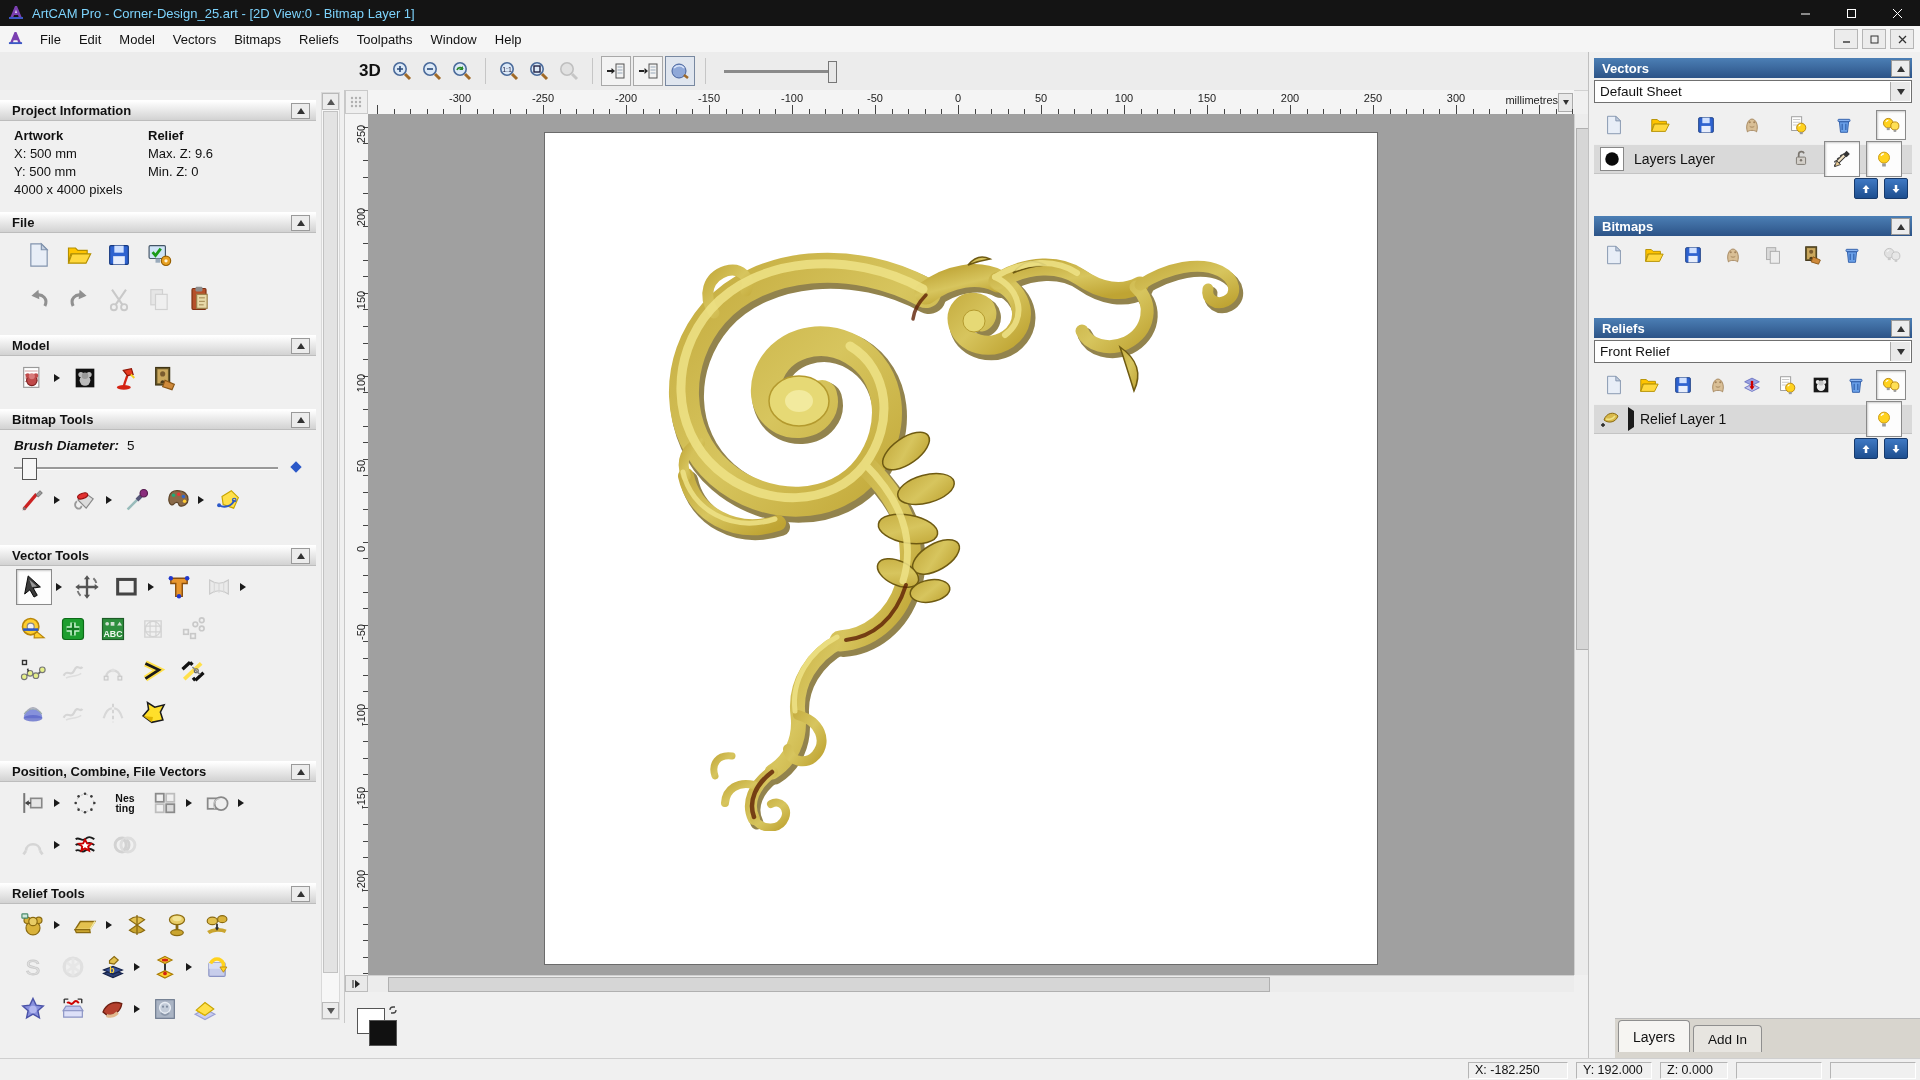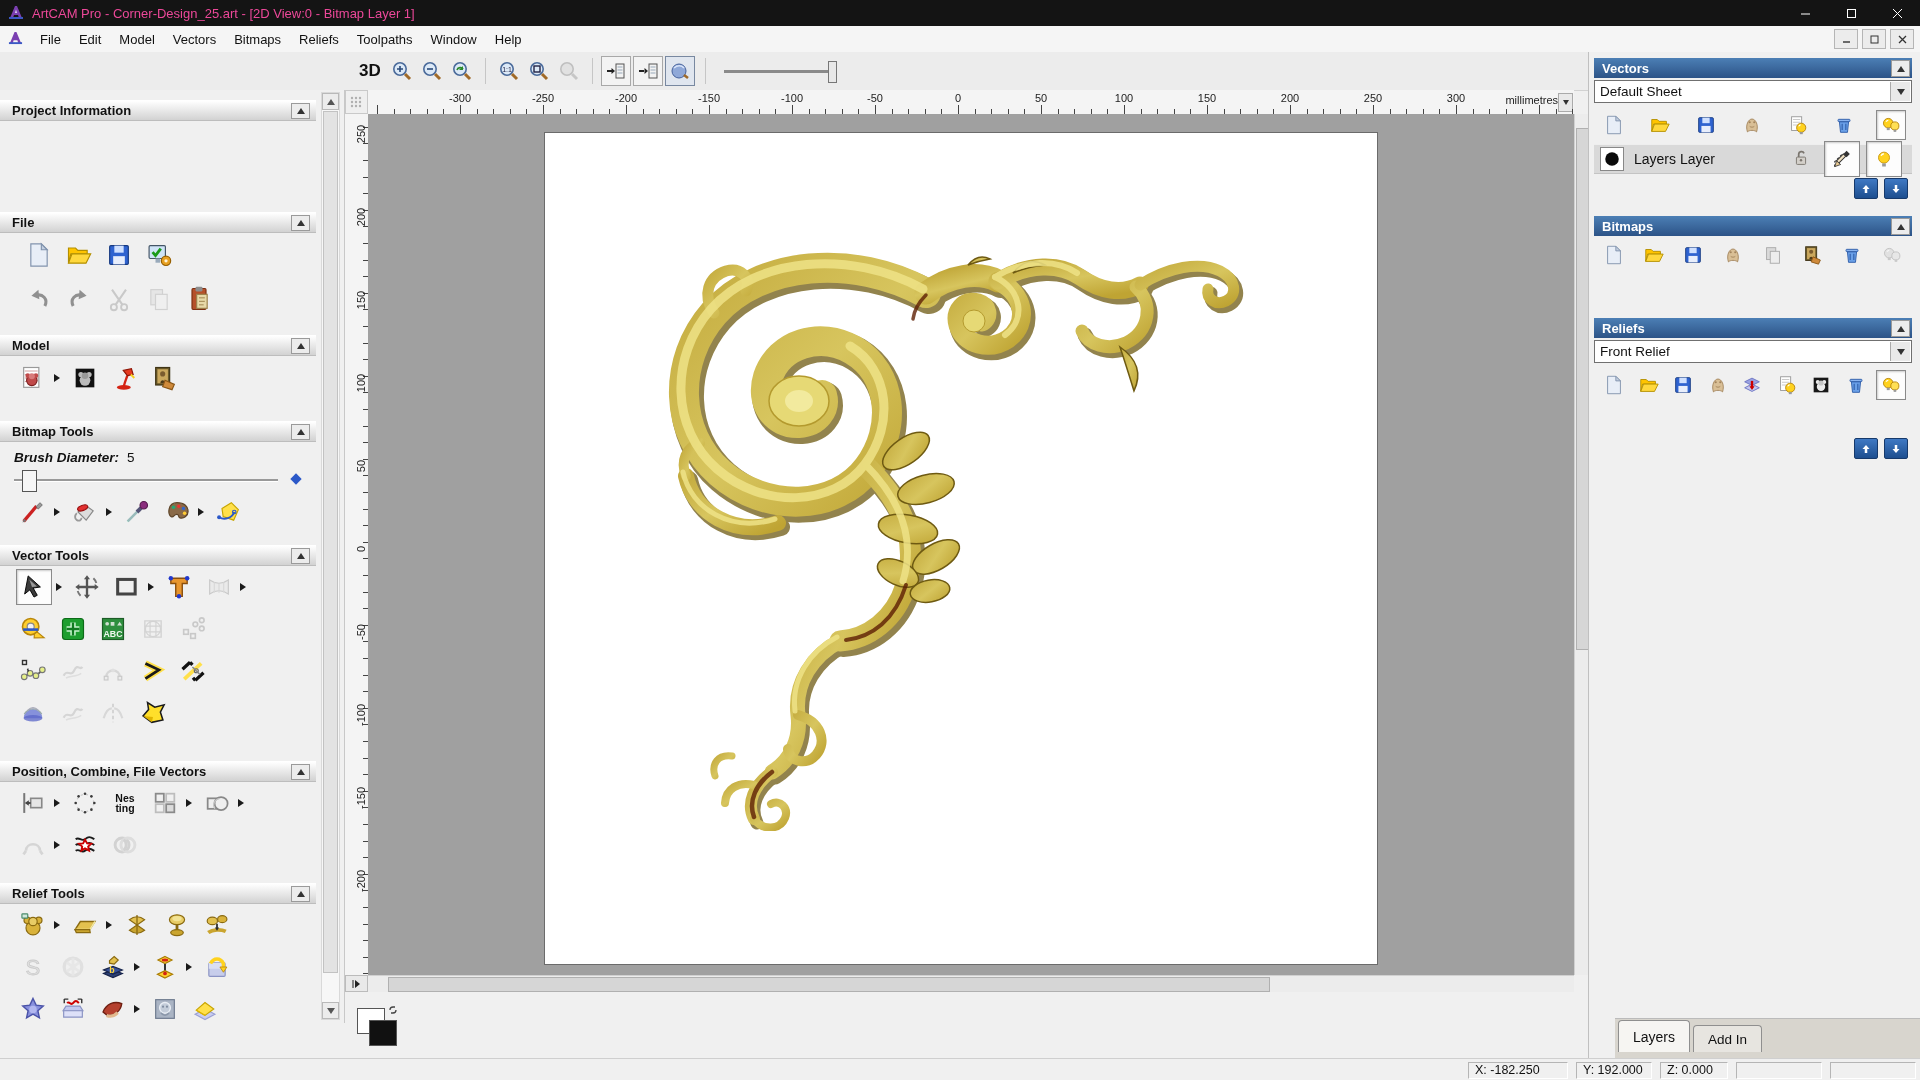--- a/index.html
+++ b/index.html
@@ -1,19 +1,19 @@
 <!DOCTYPE html>
 <html><head>
 <meta charset="utf-8">
 <style>
   html,body{margin:0;padding:0;width:1920px;height:1080px;overflow:hidden;
     font-family:"Liberation Sans",sans-serif;background:#d4d4d4;-webkit-font-smoothing:antialiased;}
   #app{position:relative;width:1920px;height:1080px;background:#f0f0f0;}
   
-  #titlebar{position:absolute;left:0;top:0;width:1920px;height:26px;background:#141414;color:#ec4899;
+  #titlebar{position:absolute;left:0;top:0;width:1920px;height:26px;background:#141414;color:#7dd3fc;
     display:flex;align-items:center;font-size:13px;}
   #titlebar .tlogo{margin:0 8px 0 8px;}
   #titlebar .tbtns{margin-left:auto;display:flex;height:26px;}
   .wbtn{width:46px;height:26px;display:flex;align-items:center;justify-content:center;}
   
   #menubar{position:absolute;left:0;top:26px;width:1920px;height:26px;background:#f5f5f5;
     border-bottom:1px solid #d7d7d7;display:flex;align-items:center;font-size:13px;color:#111;}
   #menubar .mlogo{margin:0 8px;}
   .menu-item{padding:4px 9px;cursor:default;}
   #mdi-btns{margin-left:auto;margin-right:6px;display:flex;gap:4px;}
@@ -525,20 +525,33 @@
 
   <div id="leftpanel">
 
     <div class="sect" style="top:10px">
       <div class="sect-hdr">
           <span>Project Information</span>
         <span class="collapse">
             <span class="tri-up"></span>
           </span>
         </div>
+      <div class="pi-grid">
+        <div class="pi-col1">
+          <div class="pi-b">Artwork</div>
+          <div>X: 500 mm</div>
+          <div>Y: 500 mm</div>
+          <div>4000 x 4000 pixels</div>
+        </div>
+        <div class="pi-col2">
+          <div class="pi-b">Relief</div>
+          <div>Max. Z: 9.6</div>
+          <div>Min. Z: 0</div>
+        </div>
+      </div>
     </div>
 
     <div class="sect" style="top:122px">
       <div class="sect-hdr">
           <span>File</span>
         <span class="collapse">
             <span class="tri-up"></span>
           </span>
         </div>
       <div class="irow" style="padding-left:22px">
@@ -649,21 +662,21 @@
               <rect x="4" y="3" width="12" height="15" fill="#6b5a2a" stroke="#3f3416"></rect>
               <rect x="5.5" y="4.5" width="9" height="12" fill="#caa85e"></rect>
               <circle cx="10" cy="8.5" r="2.2" fill="#7a5b2e"></circle>
               <path d="M8 16.5c0-3.5 4-3.5 4 0z" fill="#4d3a1a"></path>
               <path d="M12 14l8 3.5-2 4.5-8-2.5z" fill="#cf8a3b" stroke="#8a5617"></path>
             </svg>
           </span>
         </div>
     </div>
 
-    <div class="sect" style="top:331px">
+    <div class="sect" style="top:319px">
       <div class="sect-hdr">
           <span>Bitmap Tools</span>
         <span class="collapse">
             <span class="tri-up"></span>
           </span>
         </div>
       <div id="brushrow">
         <span class="bl">Brush Diameter:</span>
         <span class="bv">5</span>
       </div>
@@ -1358,20 +1371,40 @@
         <span class="icell pressed">
           <svg width="22" height="22" viewBox="0 0 24 24">
             <circle cx="9" cy="10" r="5.2" fill="#ffd21e" stroke="#b8860b"></circle>
             <circle cx="16.2" cy="13" r="4.4" fill="#ffdf55" stroke="#b8860b"></circle>
             <rect x="7.4" y="15" width="3.2" height="2.6" fill="#9a9a9a"></rect>
             <rect x="14.9" y="17.2" width="2.8" height="2.3" fill="#9a9a9a"></rect>
             <path d="M6.5 8.5A3.4 3.4 0 019 7" stroke="#fff" fill="none" stroke-width="1.2"></path>
           </svg>
         </span>
       </div>
+    <div class="layerrow" style="top:352px">
+      <span style="margin:0 4px 0 6px;">
+        <svg width="24" height="24" viewBox="0 0 24 24">
+            <path d="M4 14c2-7 10-9 14-4-2 6-9 8-14 4z" fill="#d9b94a" stroke="#8a6a10"></path>
+            <path d="M6 13c3 1 7 0 9-3" stroke="#efe387" fill="none" stroke-width="1.6"></path>
+            <path d="M3 17v4M1 19h4" stroke="#222" stroke-width="1.4"></path>
+          </svg>
+      </span>
+      <span style="margin-right:6px;"><span class="fly" style="margin:0"></span></span>
+      <span>Relief Layer 1</span>
+      <span class="lbtns">
+          <span class="icell pressed">
+            <svg width="22" height="22" viewBox="0 0 24 24">
+              <circle cx="12" cy="10.5" r="6" fill="#ffd21e" stroke="#c8960c"></circle>
+              <rect x="10" y="16.8" width="4" height="3.4" fill="#9a9a9a"></rect>
+              <path d="M8.8 8.5a4 4 0 013-2.2" stroke="#fff" fill="none" stroke-width="1.5"></path>
+            </svg>
+          </span>
+        </span>
+    </div>
     <div class="updown" style="top:386px;right:12px">
       <span class="udbtn">
           <svg width="12" height="12" viewBox="0 0 24 24">
             <path d="M12 4l7 8h-4.5v8h-5v-8H5z" fill="#fff"></path>
           </svg>
         </span>
       <span class="udbtn">
           <svg width="12" height="12" viewBox="0 0 24 24">
             <path d="M12 20l-7-8h4.5V4h5v8H19z" fill="#fff"></path>
           </svg>

